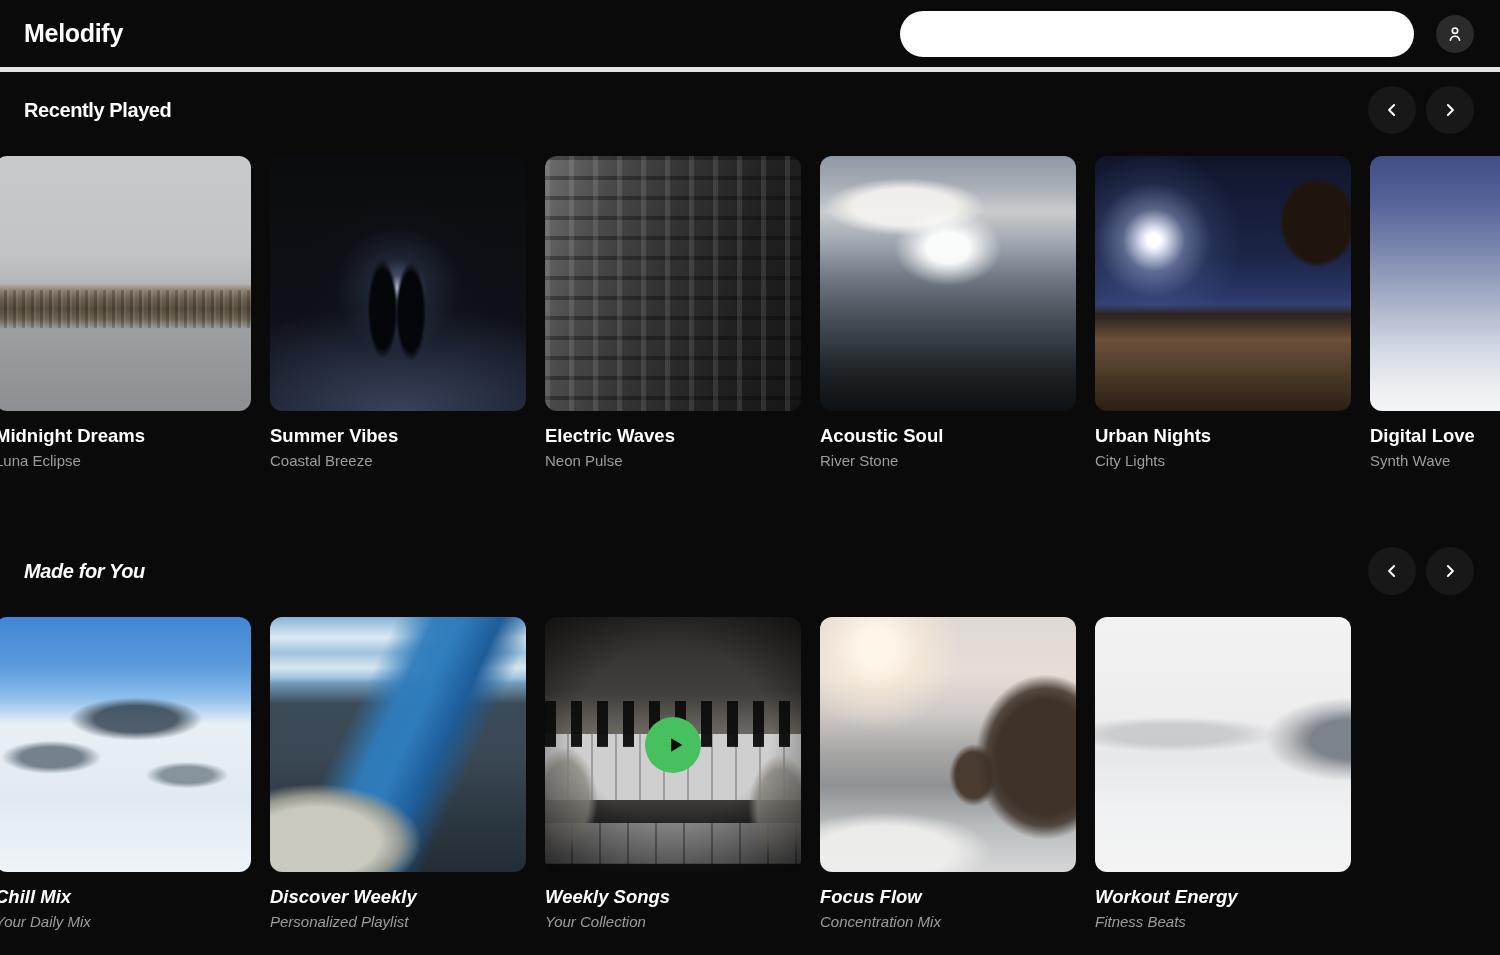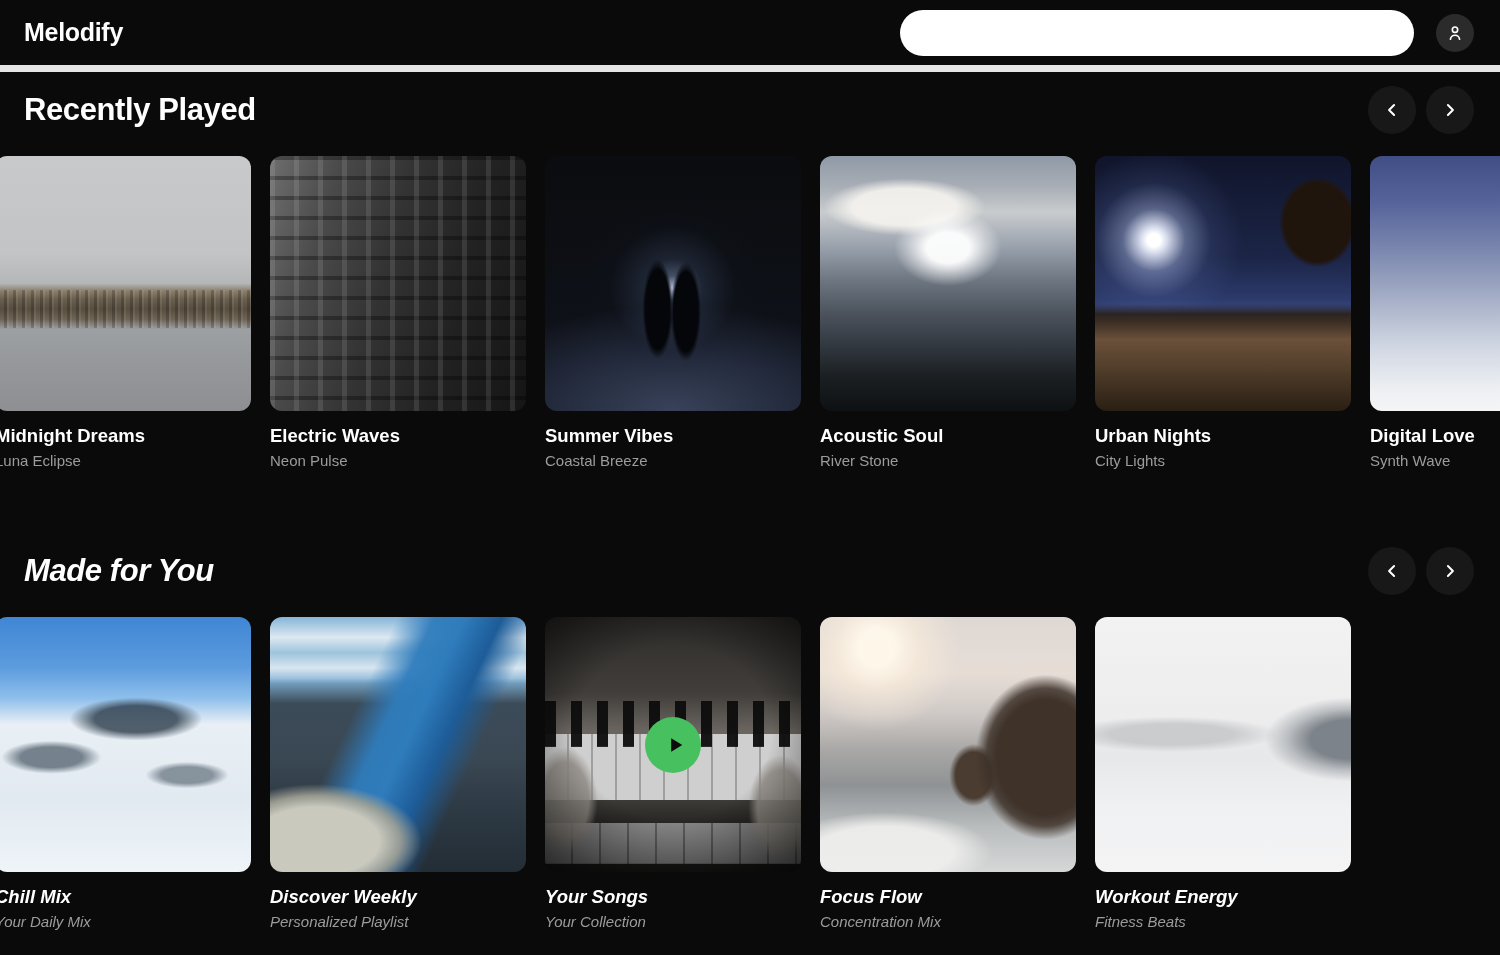--- a/index.html
+++ b/index.html
@@ -6,42 +6,42 @@
   html,body { width:1500px; height:955px; overflow:hidden; }
   body {
     background:#0a0a0a;
     font-family:"Liberation Sans","DejaVu Sans",sans-serif;
     color:#fff;
   }
 
   
   .header {
     height:72px; display:flex; align-items:center;
-    padding:0 26px 0 24px; border-bottom:7px solid #e5e5e5;
+    padding:0 26px 0 24px; border-bottom:5px solid #e5e5e5;
   }
   .brand { font-size:25px; font-weight:800; letter-spacing:-0.3px; }
   .search {
     margin-left:auto; width:514px; height:46px;
     background:#ffffff; border:none; border-radius:23px;
     font-size:15px; padding:0 20px; color:#111; outline:none;
   }
   .profile-btn {
     margin-left:22px; width:38px; height:38px; border-radius:50%;
     background:#2b2b2b; border:none; display:flex; align-items:center;
     justify-content:center; cursor:pointer; flex:0 0 auto;
   }
   .profile-btn svg { width:20px; height:20px; }
 
   
   .section { margin-top:14px; }
   .section + .section { margin-top:78px;font-style:italic; }
   .section-head {
     display:flex; align-items:center; height:48px; padding:0 26px 0 24px;
   }
-  .section-title { font-size:31px; font-weight:800; letter-spacing:-0.4px; }
+  .section-title { font-size:20px; font-weight:800; letter-spacing:-0.4px; }
   .nav-btns { margin-left:auto; display:flex; gap:10px; }
   .nav-btn {
     width:48px; height:48px; border-radius:50%; border:none;
     background:#181818; display:flex; align-items:center; justify-content:center;
     cursor:pointer;
   }
   .nav-btn svg { width:20px; height:20px; }
 
   
   .carousel {
@@ -188,28 +188,28 @@
       </button>
     </div>
   </div>
   <div class="carousel">
     <div class="card">
       <div class="art a1"></div>
       <div class="card-title">Midnight Dreams</div>
       <div class="card-sub">Luna Eclipse</div>
     </div>
     <div class="card">
+      <div class="art a3"></div>
+      <div class="card-title">Summer Vibes</div>
+      <div class="card-sub">Coastal Breeze</div>
+    </div>
+    <div class="card">
       <div class="art a2"></div>
       <div class="card-title">Electric Waves</div>
       <div class="card-sub">Neon Pulse</div>
-    </div>
-    <div class="card">
-      <div class="art a3"></div>
-      <div class="card-title">Summer Vibes</div>
-      <div class="card-sub">Coastal Breeze</div>
     </div>
     <div class="card">
       <div class="art a5"></div>
       <div class="card-title">Acoustic Soul</div>
       <div class="card-sub">River Stone</div>
     </div>
     <div class="card">
       <div class="art a4"></div>
       <div class="card-title">Urban Nights</div>
       <div class="card-sub">City Lights</div>
@@ -256,21 +256,21 @@
     <div class="card">
       <div class="art a10">
         <button class="play-overlay">
           <span style="display:flex">
             <svg viewBox="0 0 24 24" fill="#0c0c0c">
                 <path d="M8.5 5.8v12.4l10.2-6.2z"></path>
               </svg>
           </span>
         </button>
       </div>
-      <div class="card-title">Your Songs</div>
+      <div class="card-title">Weekly Songs</div>
       <div class="card-sub">Your Collection</div>
     </div>
     <div class="card">
       <div class="art a11"></div>
       <div class="card-title">Focus Flow</div>
       <div class="card-sub">Concentration Mix</div>
     </div>
     <div class="card">
       <div class="art a12"></div>
       <div class="card-title">Workout Energy</div>

